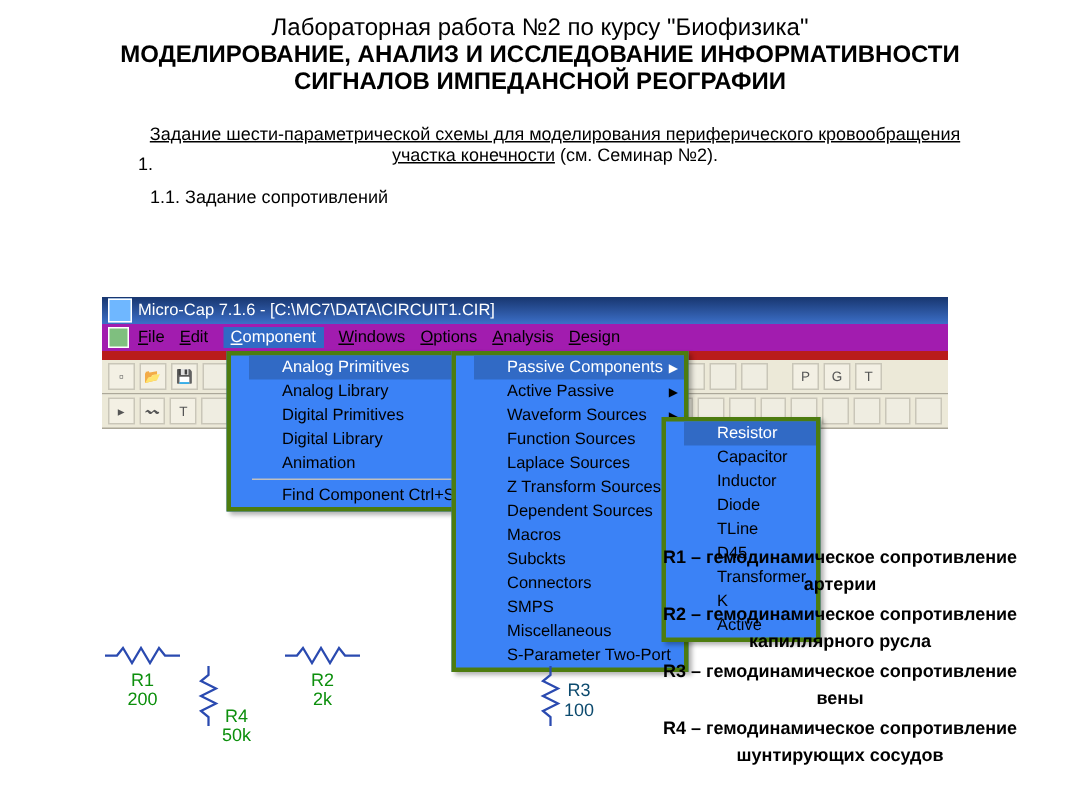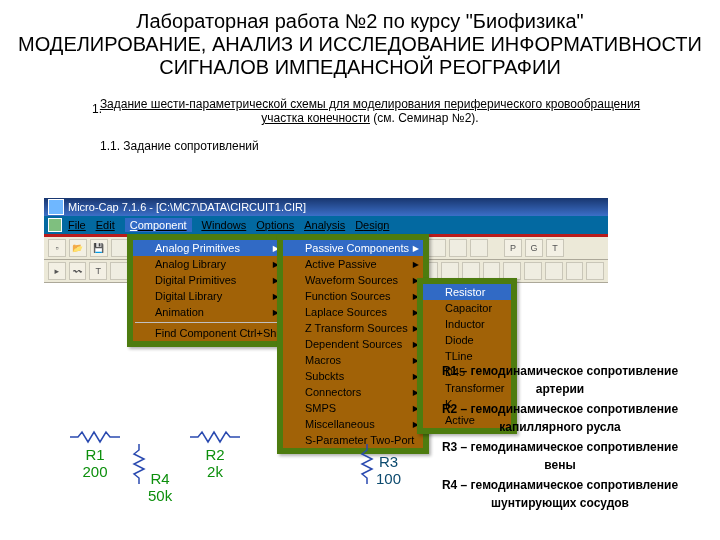--- a/index.html
+++ b/index.html
@@ -9,45 +9,45 @@
     height: 540px;
     font-family: Arial, sans-serif;
     font-size: 12px;
     color: #000;
     background: #fff;
     overflow: hidden;
   }
   .doc-title {
     text-align: center;
     margin-top: 10px;
-    font-size: 20px;
+    font-size: 16px;
   }
   .doc-title .line1 { font-weight: normal; }
-  .doc-title .line2, .doc-title .line3 { font-weight: normal; text-transform: uppercase; }
+  .doc-title .line2, .doc-title .line3 { font-weight: bold; text-transform: uppercase; }
   .task {
     margin: 18px 60px 4px 80px;
     font-size: 12px;
     text-align: center;
   }
   .task .u { text-decoration: underline; }
   .subtask {
     margin: 14px 0 22px 100px;
     font-size: 12px;
   }
   .task-num {
     position: absolute;
     left: 92px;
     top: 102px;
     font-size: 12px;
   }
 
   
   .appwin {
     position: absolute;
-    left: 44px;
+    left: 68px;
     top: 198px;
     width: 564px;
     font-family: 'Tahoma', sans-serif;
     font-size: 11px;
   }
   .titlebar {
     height: 18px;
     background: linear-gradient(#18366f, #3c6fc8);
     color: #fff;
     display: flex;
@@ -56,26 +56,25 @@
   }
   .titlebar .icon {
     width: 14px;
     height: 14px;
     background: #6fb7ff;
     border: 1px solid #fff;
     margin-right: 4px;
   }
   .menubar {
     height: 18px;
-    background: #0369a1;
-    border-bottom: 3px solid #b91c1c;
+    background: #a21caf;
+    border-bottom: 6px solid #b91c1c;
     display: flex;
     align-items: center;
     padding-left: 4px;
-    text-decoration: underline;
   }
   .menubar span {
     margin-right: 10px;
   }
   .menubar span u { text-decoration: underline; }
   .menubar .hl {
     background: #316ac5;
     color: #fff;
     padding: 1px 5px;
   }
@@ -107,24 +106,25 @@
     border-bottom: 1px solid #aca899;
     display: flex;
     align-items: center;
     gap: 3px;
     padding: 0 4px;
   }
 
   
   .menu {
     position: absolute;
-    background: #a16207;
-    border: 6px solid #4d7c0f;
+    background: #3b82f6;
+    border: 3px solid #4d7c0f;
     box-shadow: 2px 2px 3px rgba(0,0,0,0.3);
     font-size: 11px;
+    padding-left: 12px;
   }
   .menu .item {
     padding: 2px 18px 2px 22px;
     white-space: nowrap;
     position: relative;
   }
   .menu .item.hl {
     background: #316ac5;
     color: #fff;
   }
@@ -144,21 +144,21 @@
   #menu3 { left: 373px; top: 36px; width: 88px; margin-top: 44px; }
 
   
   .res-area {
     position: absolute;
     left: 70px;
     top: 430px;
     font-family: Arial;
     font-size: 12px;
   }
-  .res-label { text-align: center; color: #0c8f0c; font-size: 15px; line-height: 1.1; }
+  .res-label { text-align: center; color: #0c8f0c; font-size: 12px; line-height: 1.1; }
   .res-label.red { color: #0c4a6e; }
   .res {
     position: absolute;
     text-align: center;
   }
 
   
   .rdesc {
     position: absolute;
     left: 430px;

